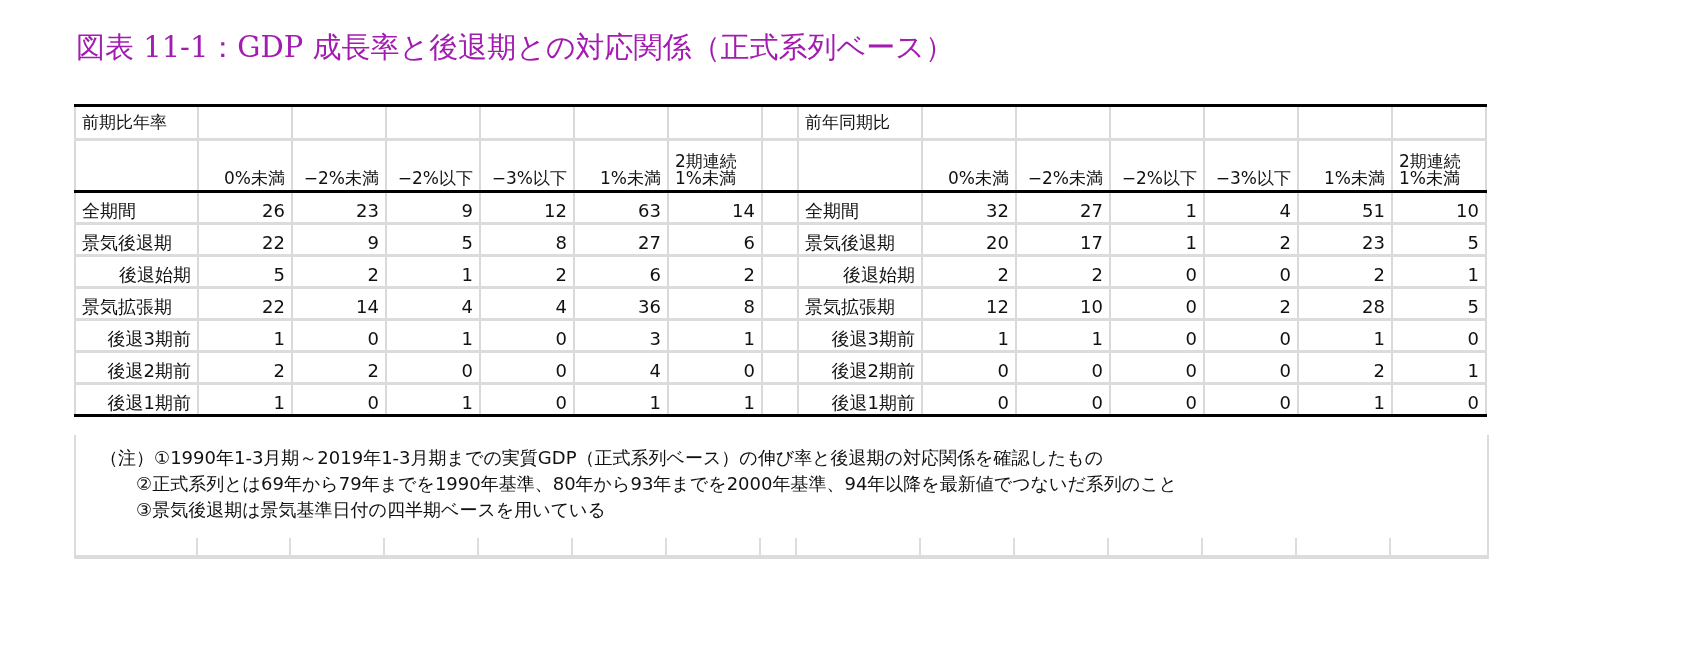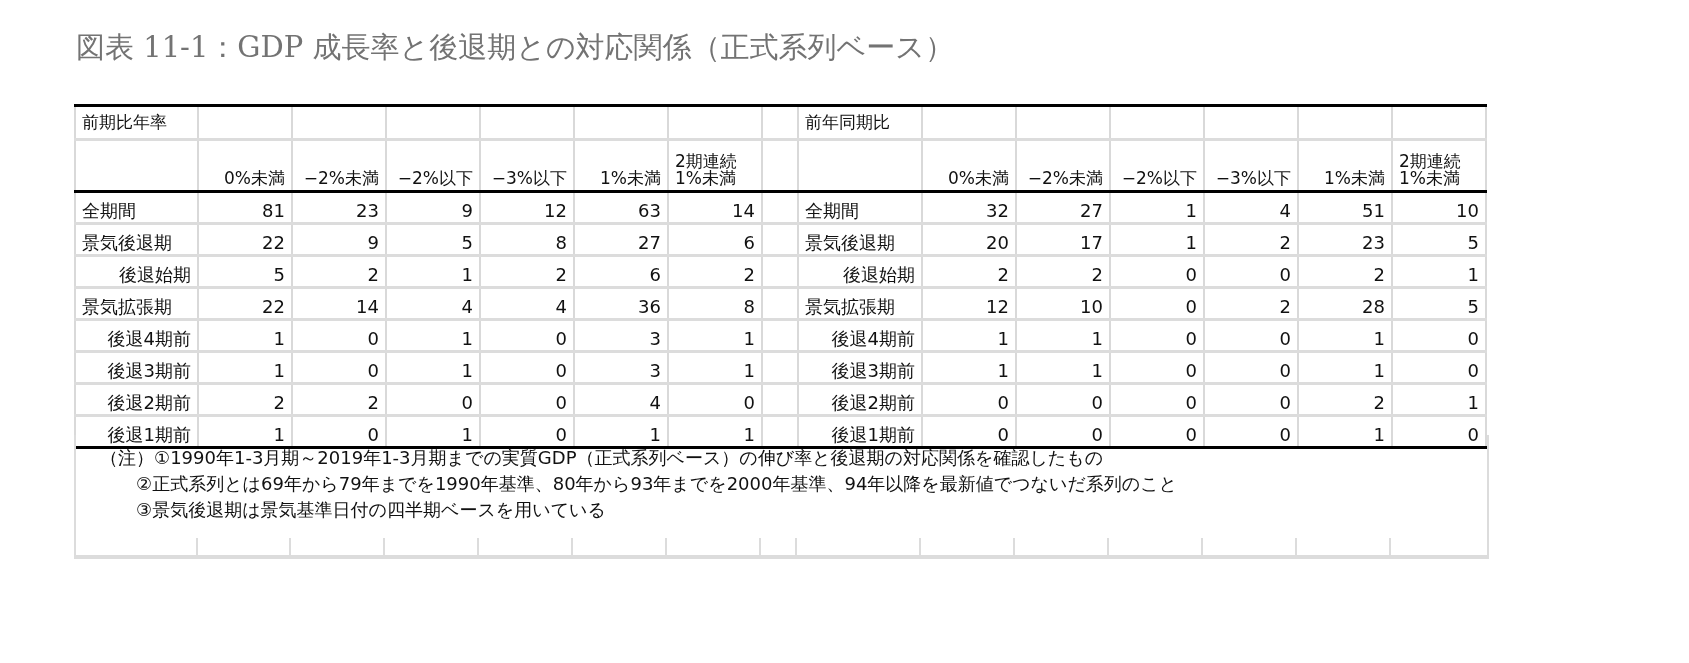--- a/index.html
+++ b/index.html
@@ -1,17 +1,17 @@
 <!DOCTYPE html>
 <html><head>
 <meta charset="utf-8">
 <style>
   html, body { margin:0; padding:0; background:#ffffff; }
   body { width:1689px; height:663px; position:relative; overflow:hidden; font-family:"DejaVu Sans", "Liberation Sans", sans-serif; color:#111; }
-  .title { position:absolute; left:76px; top:28px; font-family:"DejaVu Serif", "Liberation Serif", serif; font-size:29px; letter-spacing:0px; color:#737373; white-space:nowrap; }
+  .title { position:absolute; left:76px; top:28px; font-family:"DejaVu Serif", "Liberation Serif", serif; font-size:29px; letter-spacing:0px; color:#a21caf; white-space:nowrap; }
   .sheet { position:absolute; left:74px; top:104px; width:1411px; }
   table.grid { border-collapse:collapse; table-layout:fixed; width:1411px;border-radius:9px; }
   table.grid td { border-left:2px solid #d9d9d9; border-right:2px solid #d9d9d9; border-bottom:3px solid #dcdcdc; padding:0 6px; font-size:17px; line-height:1; white-space:nowrap; overflow:hidden; }
   table.grid tr.r1 td { height:31px; vertical-align:middle; border-top:3px solid #000; }
   table.grid tr.r2 td { height:46px; vertical-align:bottom; padding-bottom:3px; border-bottom:3px solid #000; }
   table.grid tr.dr td { height:27px; vertical-align:bottom; padding-bottom:2px; font-size:18px; }
   table.grid tr.last td { border-bottom:3px solid #000; }
   td.num { text-align:right; }
   td.hdr { text-align:right; }
   td.hdr2 { text-align:left; line-height:1.3; font-size:17px; }
@@ -80,21 +80,21 @@
       <td class="hdr">−2%未満</td>
       <td class="hdr">−2%以下</td>
       <td class="hdr">−3%以下</td>
       <td class="hdr">1%未満</td>
       <td class="hdr2"><span>2期連続</span><br><span>1%未満</span></td>
     </tr>
     </tbody>
       <tbody id="data-rows">
         <tr class="dr">
           <td class="lbl">全期間</td>
-          <td class="num">81</td>
+          <td class="num">26</td>
           <td class="num">23</td>
           <td class="num">9</td>
           <td class="num">12</td>
           <td class="num">63</td>
           <td class="num">14</td>
           <td class="gap"></td>
           <td class="lbl">全期間</td>
           <td class="num">32</td>
           <td class="num">27</td>
           <td class="num">1</td>
@@ -145,37 +145,20 @@
           <td class="num">36</td>
           <td class="num">8</td>
           <td class="gap"></td>
           <td class="lbl">景気拡張期</td>
           <td class="num">12</td>
           <td class="num">10</td>
           <td class="num">0</td>
           <td class="num">2</td>
           <td class="num">28</td>
           <td class="num">5</td>
-        </tr>
-        <tr class="dr">
-          <td class="lbl indent">後退4期前</td>
-          <td class="num">1</td>
-          <td class="num">0</td>
-          <td class="num">1</td>
-          <td class="num">0</td>
-          <td class="num">3</td>
-          <td class="num">1</td>
-          <td class="gap"></td>
-          <td class="lbl indent">後退4期前</td>
-          <td class="num">1</td>
-          <td class="num">1</td>
-          <td class="num">0</td>
-          <td class="num">0</td>
-          <td class="num">1</td>
-          <td class="num">0</td>
         </tr>
         <tr class="dr">
           <td class="lbl indent">後退3期前</td>
           <td class="num">1</td>
           <td class="num">0</td>
           <td class="num">1</td>
           <td class="num">0</td>
           <td class="num">3</td>
           <td class="num">1</td>
           <td class="gap"></td>

